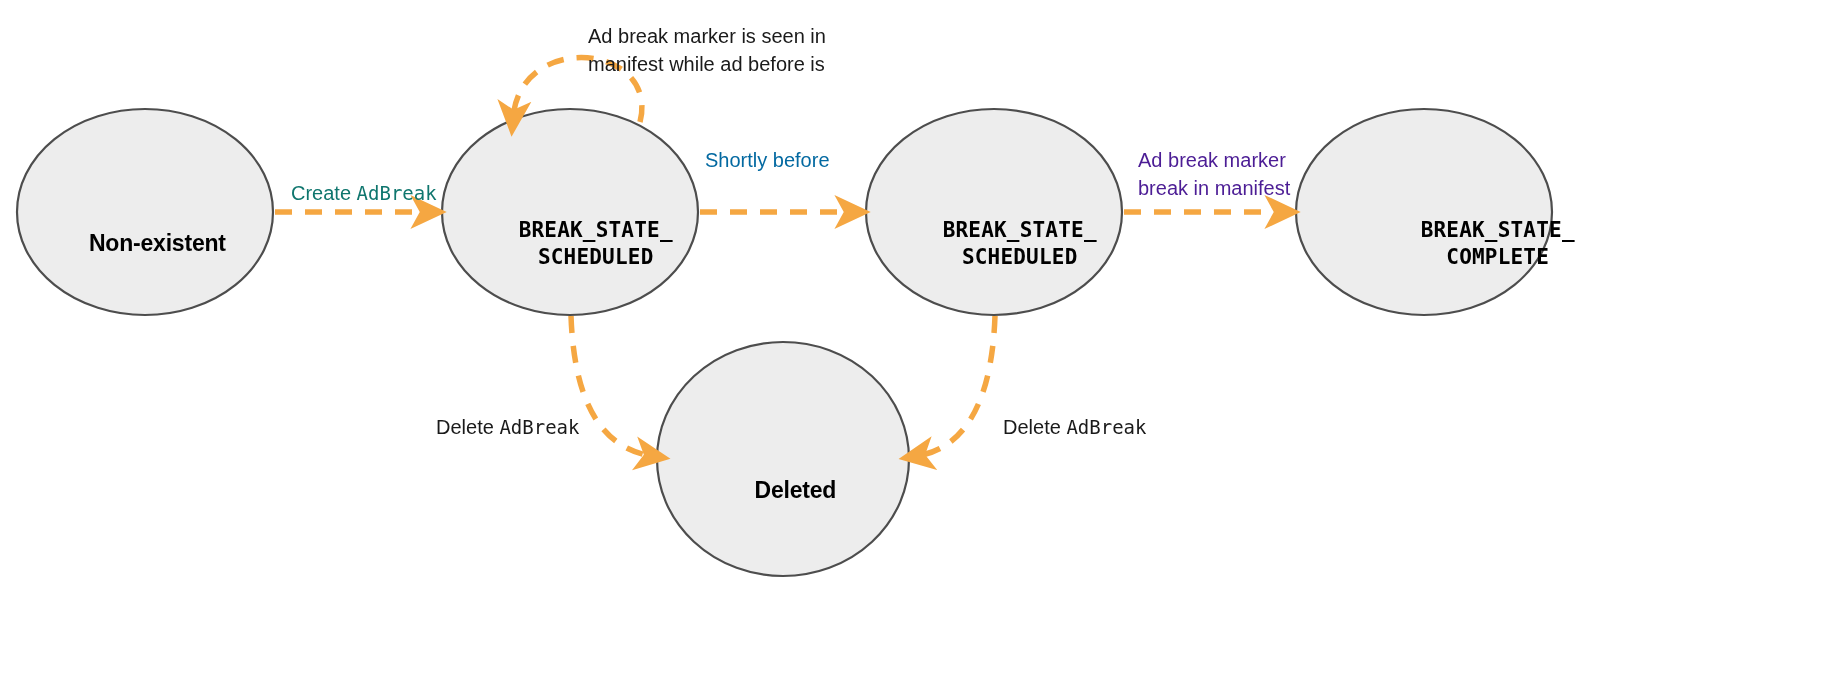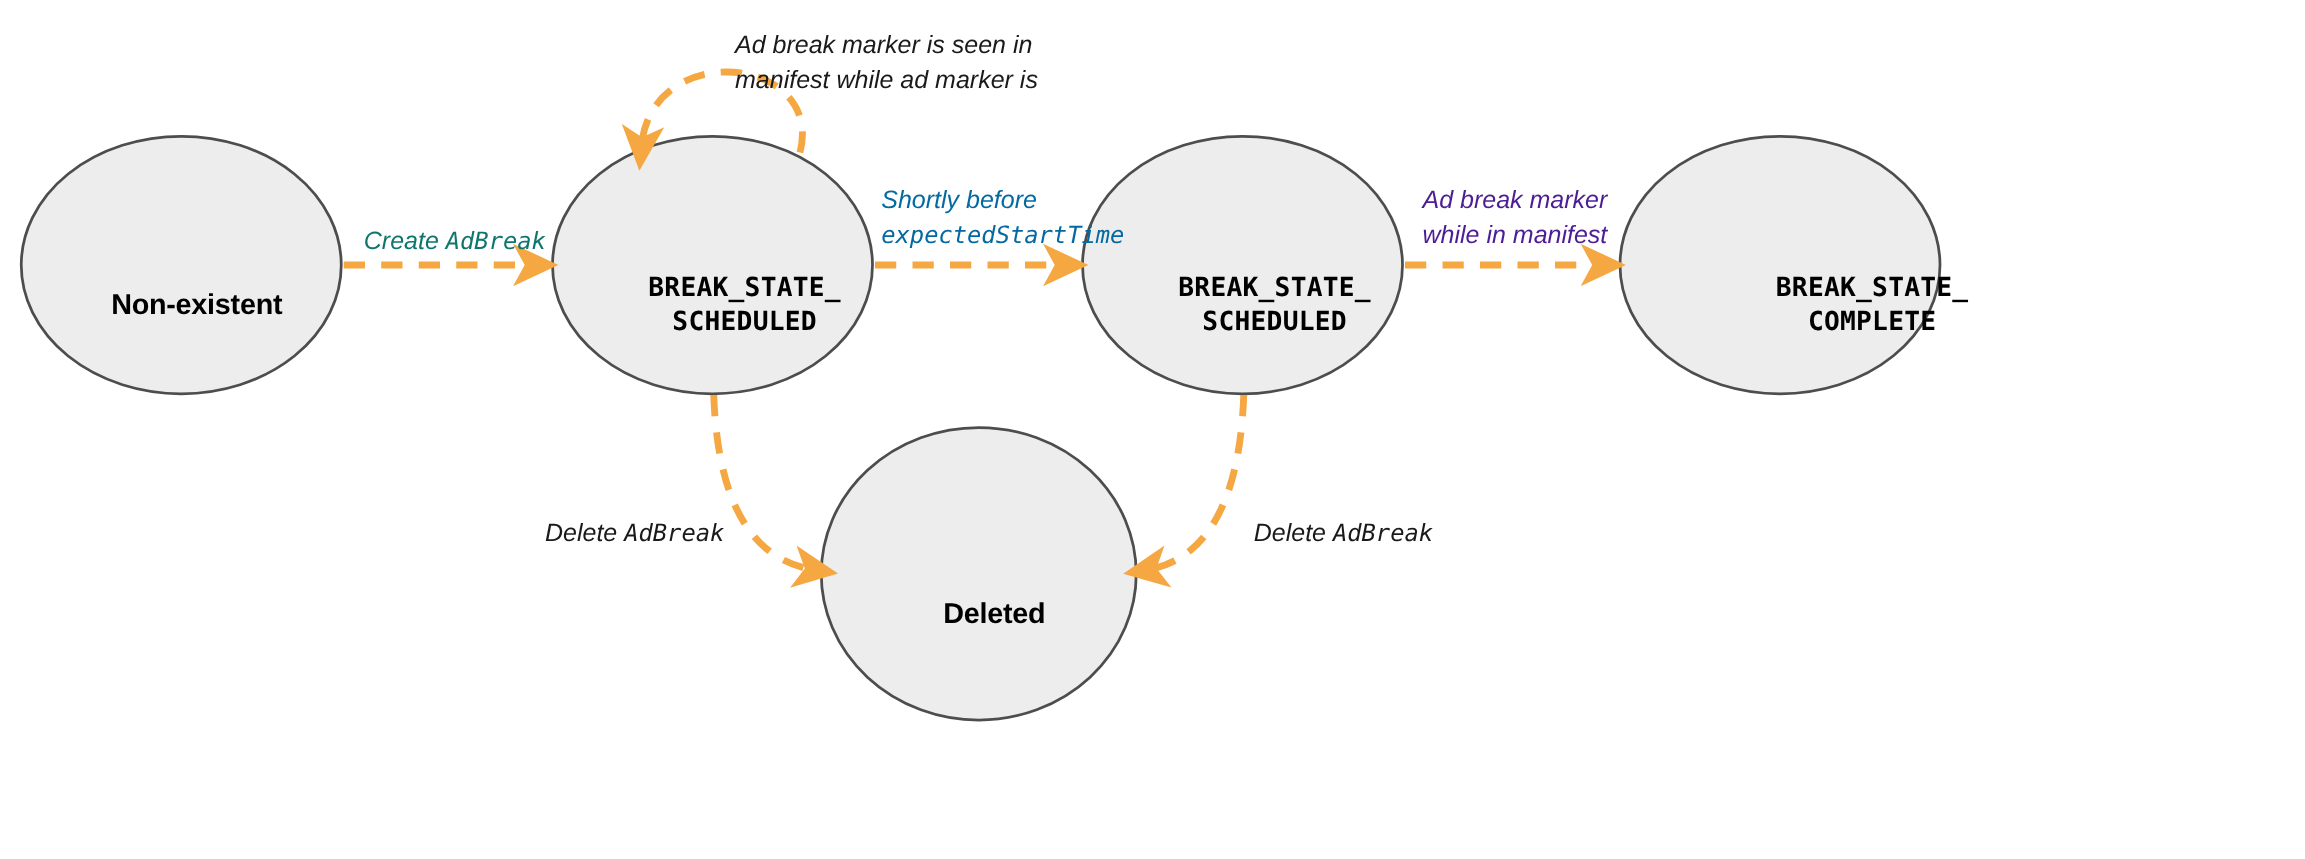--- a/index.html
+++ b/index.html
@@ -50,21 +50,20 @@
     font-size: 23px;
     letter-spacing: -0.2px;
   }
   .edge-label {
     position: absolute;
     color: #1a1a1a;
     font-size: 20px;
     line-height: 1.42;
     white-space: nowrap;
     pointer-events: none;
-    font-style: italic;
   }
   .edge-label .mono {
     font-family: "DejaVu Sans Mono", "Liberation Mono", monospace;
     font-size: 19px;
   }
   .edge-label .sans {
     font-family: "Liberation Sans", sans-serif;
   }
   .edge-label .lbl-line { display: block; }
 </style>
@@ -126,31 +125,30 @@
   <div class="node-label sans" style="left:683px; top:445px; width:200px;">
     <span class="lbl-line">Deleted</span>
   </div>
 
   <div class="edge-label" style="left: 291px; top: 157px; color: #0f766e; margin-top: 22px;">
       <span class="lbl-line"><span class="sans">Create </span><span class="mono">AdBreak</span></span>
     </div>
 
   <div class="edge-label" style="left: 588px; top: 22px; color: rgb(26, 26, 26);">
       <span class="lbl-line"><span class="sans">Ad break marker is seen in</span></span>
-      <span class="lbl-line"><span class="sans">manifest while ad marker is</span></span>
+      <span class="lbl-line"><span class="sans">manifest while ad before is</span></span>
     </div>
 
   <div class="edge-label" style="left: 705px; top: 146px; color: #0369a1;">
       <span class="lbl-line"><span class="sans">Shortly before</span></span>
-      <span class="lbl-line"><span class="mono">expectedStartTime</span></span>
     </div>
 
   <div class="edge-label" style="left: 1138px; top: 146px; color: #4c1d95;">
       <span class="lbl-line"><span class="sans">Ad break marker</span></span>
-      <span class="lbl-line"><span class="sans">while in manifest</span></span>
+      <span class="lbl-line"><span class="sans">break in manifest</span></span>
     </div>
 
   <div class="edge-label" style="left: 436px; top: 413px; color: rgb(26, 26, 26);">
       <span class="lbl-line"><span class="sans">Delete </span><span class="mono">AdBreak</span></span>
     </div>
 
   <div class="edge-label" style="left: 1003px; top: 413px; color: rgb(26, 26, 26);">
       <span class="lbl-line"><span class="sans">Delete </span><span class="mono">AdBreak</span></span>
     </div>
 

